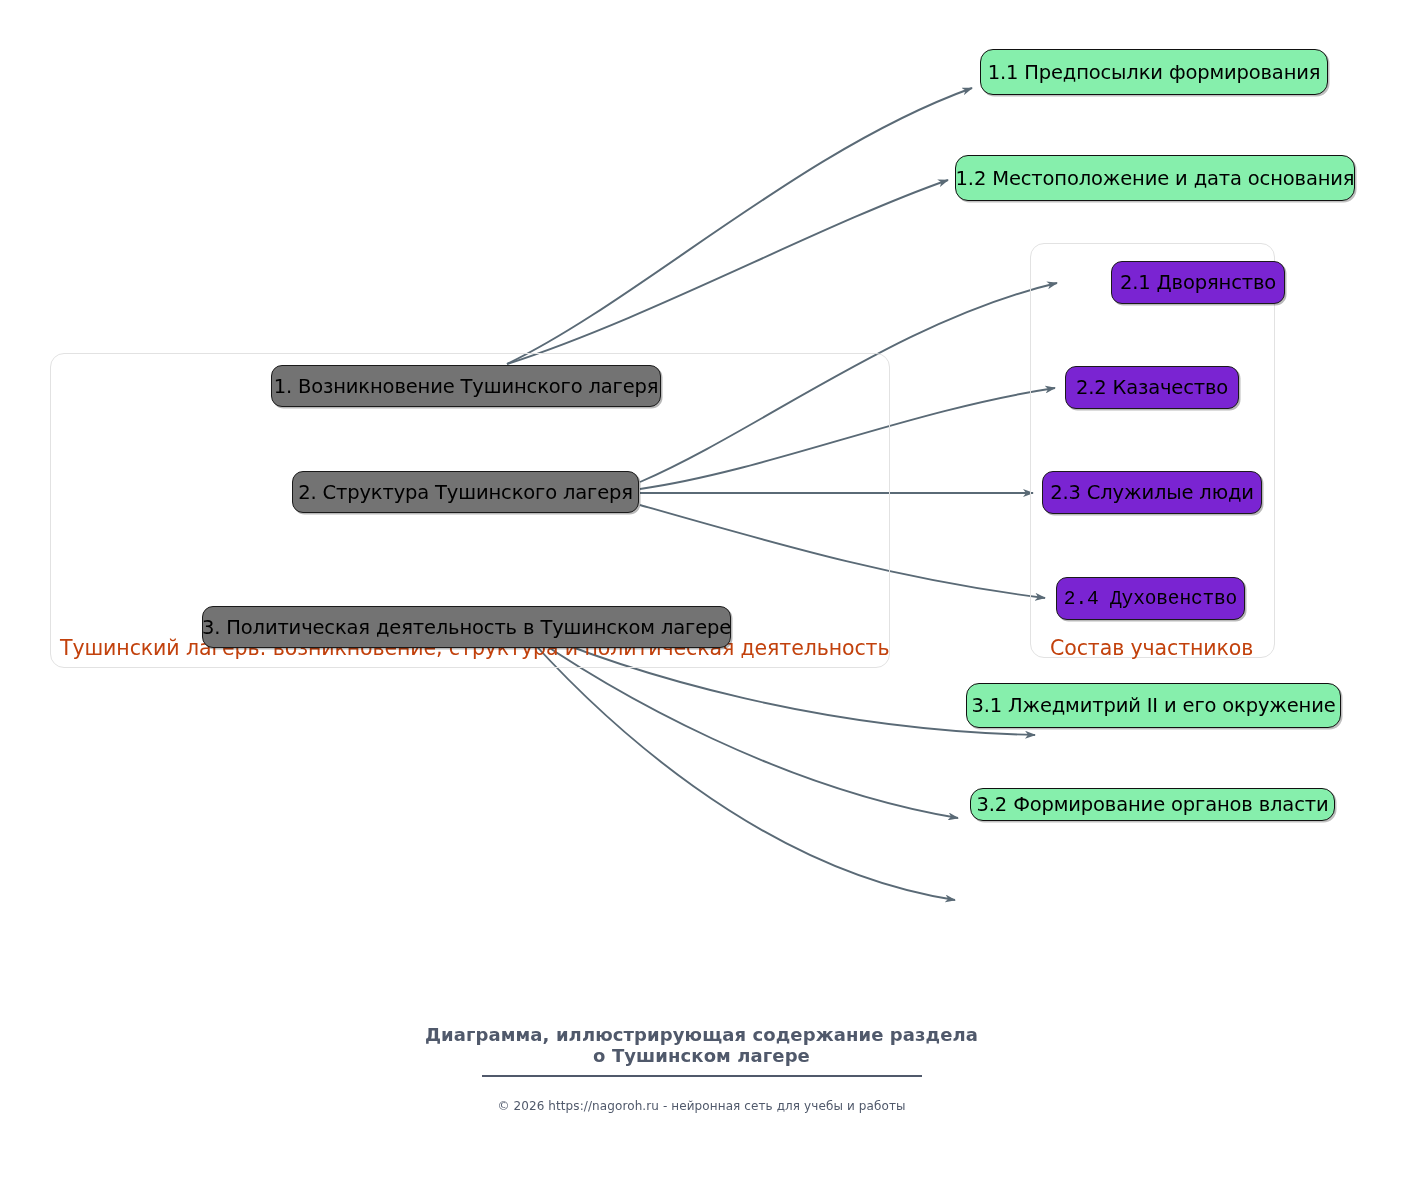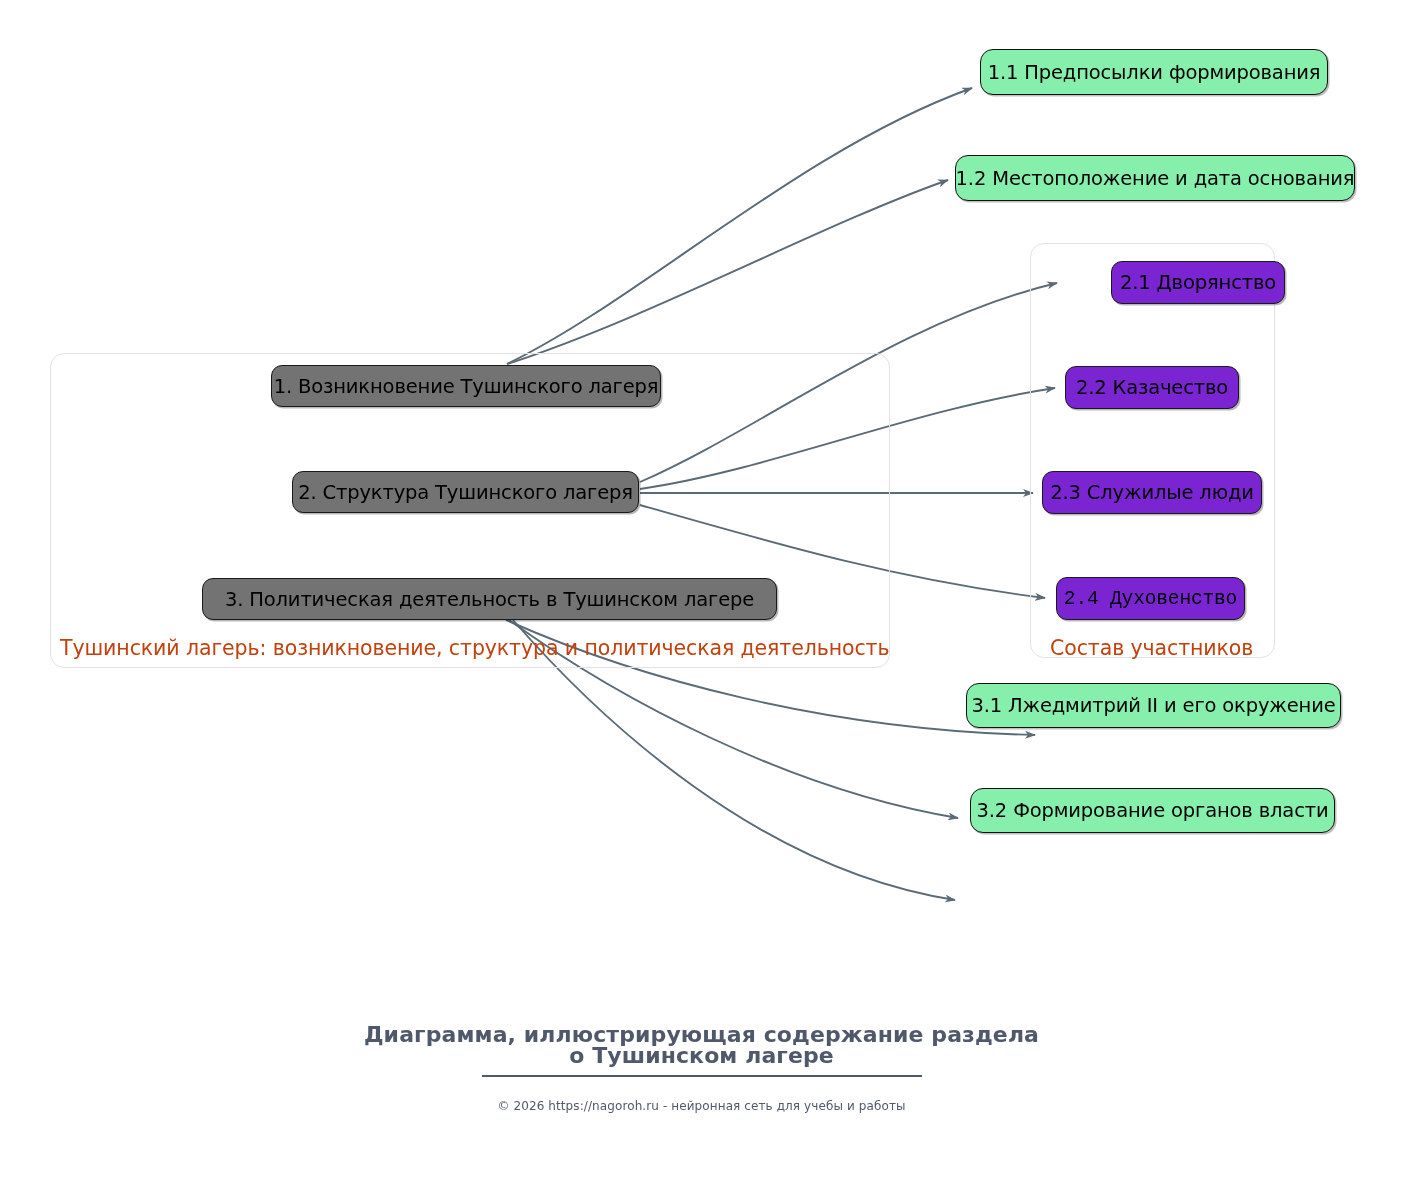--- a/index.html
+++ b/index.html
@@ -72,21 +72,21 @@
     box-shadow: 1.5px 1.5px 0 rgba(0,0,0,0.25);
   }
   
   .footer {
     position: absolute;
     left: 0;
     width: 1403px;
     text-align: center;
   }
   .footer-title {
-    font-size: 22px;
+    font-size: 18px;
     font-weight: bold;
     color: #50596b;
     line-height: 21px;
     letter-spacing: 0.1px;
   }
   .footer-rule {
     margin: 9px auto 0 auto;
     width: 440px;
     height: 1.5px;
     background: #50596b;
@@ -138,21 +138,21 @@
   <div class="cluster-label" style="left:1050px; top:636px;">Состав участников</div>
 
   <div class="node green" style="left:271px; top:365px; width:390px; height:42px;">
     <span>1. Возникновение Тушинского лагеря</span>
   </div>
 
   <div class="node green" style="left:292px; top:471px; width:347px; height:42px;">
     <span>2. Структура Тушинского лагеря</span>
   </div>
 
-  <div class="node green" style="left:202px; top:578px; width:575px; height:42px;">
+  <div class="node green" style="left:202px; top:606px; width:529px; height:42px;">
     <span>3. Политическая деятельность в Тушинском лагере</span>
   </div>
 
   <div class="node plain" style="left:980px; top:49px; width:348px; height:46px;">
     <span>1.1 Предпосылки формирования</span>
   </div>
 
   <div class="node plain" style="left:955px; top:155px; width:400px; height:46px;">
     <span>1.2 Местоположение и дата основания</span>
   </div>
@@ -170,21 +170,21 @@
   </div>
 
   <div class="node purple" style="left:1056px; top:577px; width:189px; height:43px;font-family:Liberation Mono, monospace;">
     <span>2.4 Духовенство</span>
   </div>
 
   <div class="node plain" style="left:966px; top:683px; width:375px; height:45px;">
     <span>3.1 Лжедмитрий II и его окружение</span>
   </div>
 
-  <div class="node plain" style="left:970px; top:788px; width:365px; height:45px;">
+  <div class="node plain" style="left:970px; top:788px; width:365px; height:33px;">
     <span>3.2 Формирование органов власти</span>
   </div>
 
 
   <div class="footer" style="top:1024px;">
     <div class="footer-title">
       <div>Диаграмма, иллюстрирующая содержание раздела</div>
       <div>о Тушинском лагере</div>
     </div>
     <div class="footer-rule"></div>

